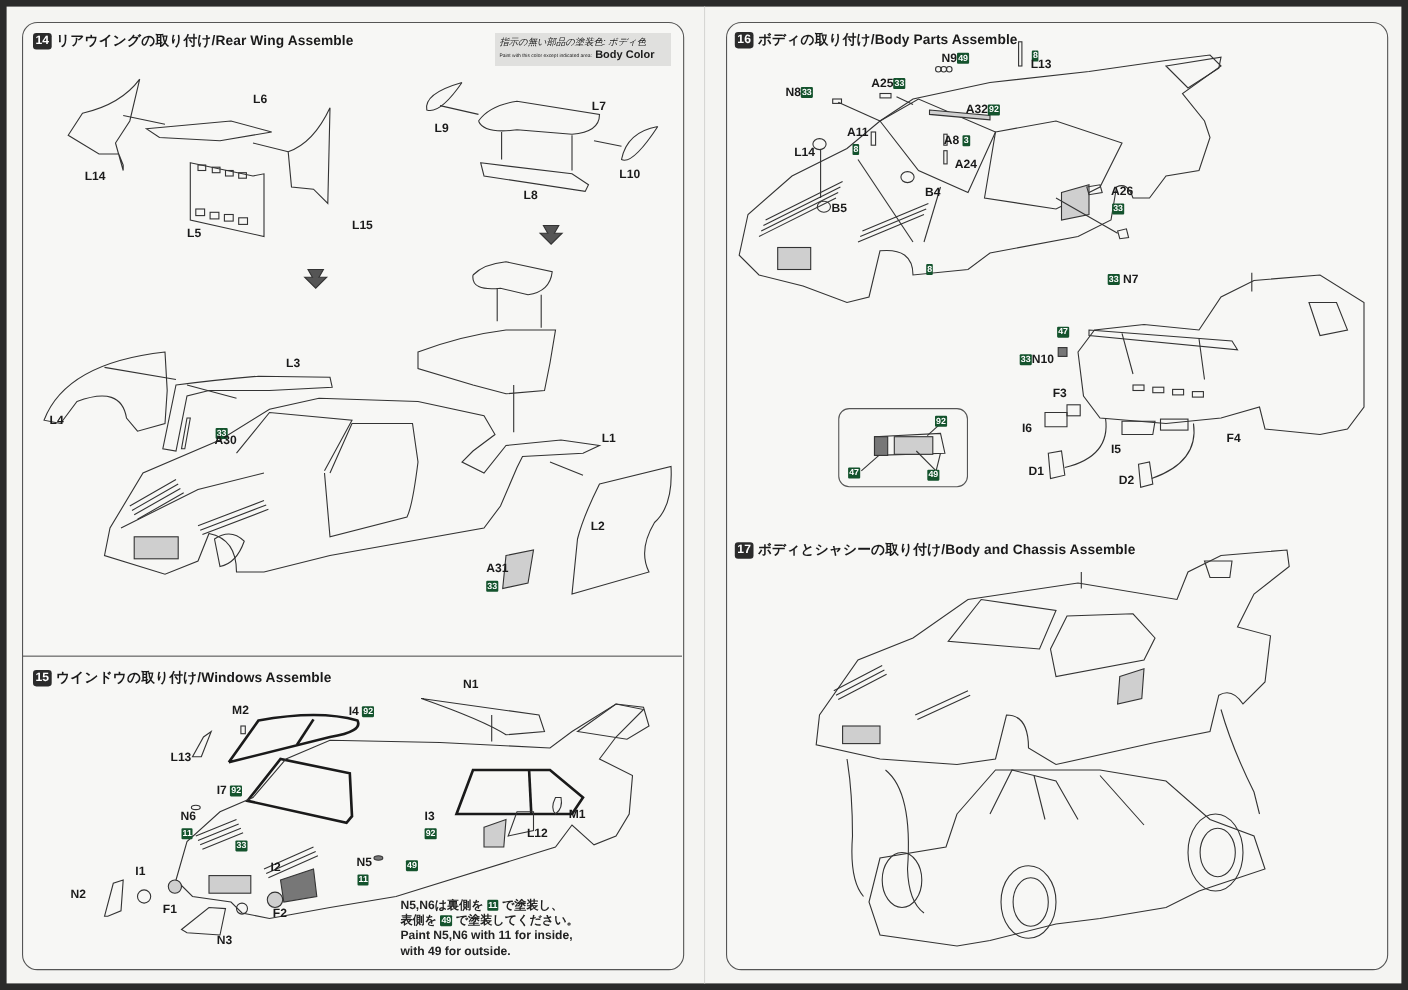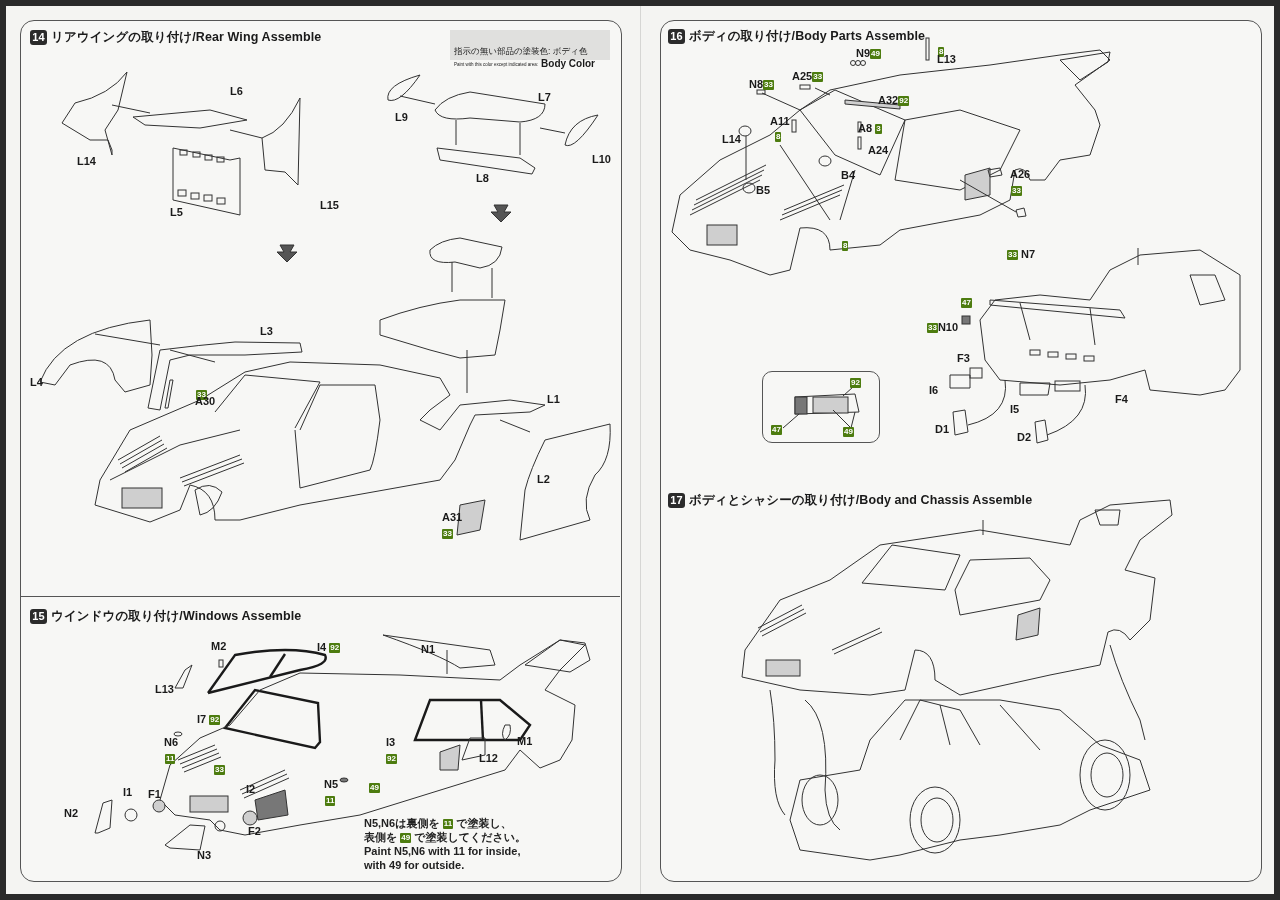--- a/index.html
+++ b/index.html
@@ -7,25 +7,25 @@
   .sheet{position:absolute;top:6px;left:6px;width:1268px;height:888px;background:#f4f4f2;}
   .fold{position:absolute;top:6px;left:640px;width:1px;height:888px;background:#d6d6d4;}
   .panel{position:absolute;border:1.5px solid #555;border-radius:14px;background:#f7f7f5;}
   .p-left{left:20px;top:20px;width:600px;height:860px;border-bottom-right-radius:14px;}
   .p-right{left:660px;top:20px;width:600px;height:860px;}
   .divider{position:absolute;left:20px;width:600px;height:0;border-top:1.5px solid #555;}
   .step-title{position:absolute;display:flex;align-items:center;font-size:12.5px;font-weight:bold;letter-spacing:0.1px;}
   .step-num{display:inline-block;background:#2b2b2b;color:#fff;font-size:11px;font-weight:bold;border-radius:3px;padding:1px 2px;margin-right:4px;line-height:13px;min-width:13px;text-align:center;}
   .step-text{font-weight:bold;}
   .paintbox{position:absolute;left:450px;top:30px;width:160px;height:30px;background:#e0e0de;font-size:8px;padding:2px 4px;box-sizing:border-box;}
-  .paintbox .jp{font-size:8.5px;display:block;margin-top:14px;}
+  .paintbox .jp{font-size:8.5px;display:block;margin-top:1px;font-style:italic;}
   .paintbox .en-small{font-size:4.5px;display:inline-block;vertical-align:middle;}
   .paintbox .en-big{font-size:10px;font-weight:bold;margin-left:3px;}
   .lbl{position:absolute;font-size:11px;font-weight:bold;white-space:nowrap;}
-  .code{display:inline-block;background:#4d7c0f;color:#fff;font-size:8px;font-weight:bold;padding:0 1px;line-height:10px;border-radius:1px;vertical-align:middle;}
+  .code{display:inline-block;background:#14532d;color:#fff;font-size:8px;font-weight:bold;padding:0 1px;line-height:10px;border-radius:1px;vertical-align:middle;}
   .note{position:absolute;left:364px;top:816px;font-size:11px;line-height:14px;font-weight:bold;color:#222;}
   .inset{position:absolute;left:762px;top:371px;width:116px;height:70px;border:1.5px solid #555;border-radius:10px;background:#f7f7f5;}
   svg.draw{position:absolute;overflow:visible;}
   svg.draw *{fill:none;stroke:#333;stroke-width:1;}
   svg.draw .thick{stroke-width:2.4;stroke:#1a1a1a;}
   svg.draw .grey{fill:#777;stroke:#333;}
   svg.draw .lightfill{fill:#cfcfcf;}
   svg.draw .arrowbig{fill:#555;stroke:#333;}
 </style>
 </head>
@@ -105,24 +105,24 @@
 
   <path d="M460 505 L485 500 L480 530 L457 535 Z" class="lightfill"></path>
 </svg>
 
 <div class="lbl" style="left:230px;top:85px;">L6</div>
 <div class="lbl" style="left:77px;top:155px;">L14</div>
 <div class="lbl" style="left:170px;top:206px;text-align:right;">L5</div>
 <div class="lbl" style="left:284px;top:199px;margin-left:36px;">L15</div>
 <div class="lbl" style="left:538px;top:91px;">L7</div>
 <div class="lbl" style="left:395px;top:111px;">L9</div>
-<div class="lbl" style="left:563px;top:153px;margin-left:29px;">L10</div>
+<div class="lbl" style="left:563px;top:153px;">L10</div>
 <div class="lbl" style="left:476px;top:172px;">L8</div>
 <div class="lbl" style="left:260px;top:325px;">L3</div>
-<div class="lbl" style="left:30px;top:376px;">L4</div>
+<div class="lbl" style="left:45px;top:376px;">L4</div>
 <div style="position:absolute;left:196px;top:385px;"><span class="code">33</span></div>
 <div class="lbl" style="left:195px;top:395px;">A30</div>
 <div class="lbl" style="left:547px;top:393px;">L1</div>
 <div class="lbl" style="left:537px;top:473px;">L2</div>
 <div class="lbl" style="left:442px;top:511px;">A31</div>
 <div style="position:absolute;left:442px;top:524px;"><span class="code">33</span></div>
 
 <div class="step-title" style="left:30px;top:608px;">
   <span class="step-num">15</span>
   <span class="step-text">ウインドウの取り付け/Windows Assemble</span>
@@ -162,29 +162,29 @@
   <circle cx="131" cy="815" r="6"></circle>
   <circle cx="159" cy="806" r="6" class="lightfill"></circle>
   <circle cx="220" cy="826" r="5"></circle>
   <circle cx="250" cy="818" r="7" class="lightfill"></circle>
   <path d="M165 845 L190 825 L205 826 L200 850 L170 848 Z"></path>
 
   <ellipse cx="178" cy="734" rx="4" ry="2"></ellipse>
   <ellipse cx="344" cy="780" rx="4" ry="2" class="grey"></ellipse>
 </svg>
 
-<div class="lbl" style="left:421px;top:643px;">N1</div>
+<div class="lbl" style="left:421px;top:616px;">N1</div>
 <div class="lbl" style="left:211px;top:640px;">M2</div>
 <div class="lbl" style="left:317px;top:641px;"><span>I4</span> <span class="code">92</span></div>
 <div class="lbl" style="left:155px;top:683px;">L13</div>
 <div class="lbl" style="left:197px;top:713px;"><span>I7</span> <span class="code">92</span></div>
 <div class="lbl" style="left:164px;top:736px;">N6</div>
 <div style="position:absolute;left:165px;top:749px;"><span class="code">11</span></div>
 <div class="lbl" style="left:123px;top:786px;">I1</div>
-<div class="lbl" style="left:148px;top:788px;">F1</div>
+<div class="lbl" style="left:148px;top:821px;">F1</div>
 <div class="lbl" style="left:64px;top:807px;">N2</div>
 <div class="lbl" style="left:226px;top:783px;padding-left:20px;">I2</div>
 <div class="lbl" style="left:248px;top:825px;">F2</div>
 <div class="lbl" style="left:197px;top:849px;">N3</div>
 <div class="lbl" style="left:324px;top:778px;">N5</div>
 <div style="position:absolute;left:325px;top:791px;"><span class="code">11</span></div>
 <div style="position:absolute;left:214px;top:760px;"><span class="code">33</span></div>
 <div style="position:absolute;left:369px;top:778px;"><span class="code">49</span></div>
 <div class="lbl" style="left:386px;top:736px;">I3</div>
 <div style="position:absolute;left:386px;top:749px;"><span class="code">92</span></div>
@@ -256,21 +256,21 @@
   <rect x="1055" y="381" width="25" height="10"></rect>
   <path d="M953 412 L965 410 L968 432 L955 435 Z"></path>
   <path d="M1035 422 L1045 420 L1048 440 L1037 443 Z"></path>
   <path d="M968 425 Q1010 415 1005 380"></path>
   <path d="M1047 435 Q1090 420 1085 385"></path>
 </svg>
 
 <div class="lbl" style="left:856px;top:47px;"><span>N9</span><span class="code">49</span></div>
 <div style="position:absolute;left:938px;top:42px;"><span class="code">8</span></div>
 <div class="lbl" style="left:937px;top:53px;">L13</div>
-<div class="lbl" style="left:749px;top:78px;"><span>N8</span><span class="code">33</span></div>
+<div class="lbl" style="left:714px;top:78px;"><span>N8</span><span class="code">33</span></div>
 <div class="lbl" style="left:792px;top:70px;"><span>A25</span><span class="code">33</span></div>
 <div class="lbl" style="left:878px;top:94px;"><span>A32</span><span class="code">92</span></div>
 <div class="lbl" style="left:770px;top:115px;">A11</div>
 <div style="position:absolute;left:775px;top:127px;"><span class="code">8</span></div>
 <div class="lbl" style="left:722px;top:133px;">L14</div>
 <div class="lbl" style="left:858px;top:122px;"><span>A8</span> <span class="code">3</span></div>
 <div class="lbl" style="left:868px;top:144px;">A24</div>
 <div class="lbl" style="left:802px;top:169px;margin-left:39px;">B4</div>
 <div class="lbl" style="left:756px;top:184px;">B5</div>
 <div style="position:absolute;left:842px;top:236px;"><span class="code">8</span></div>

